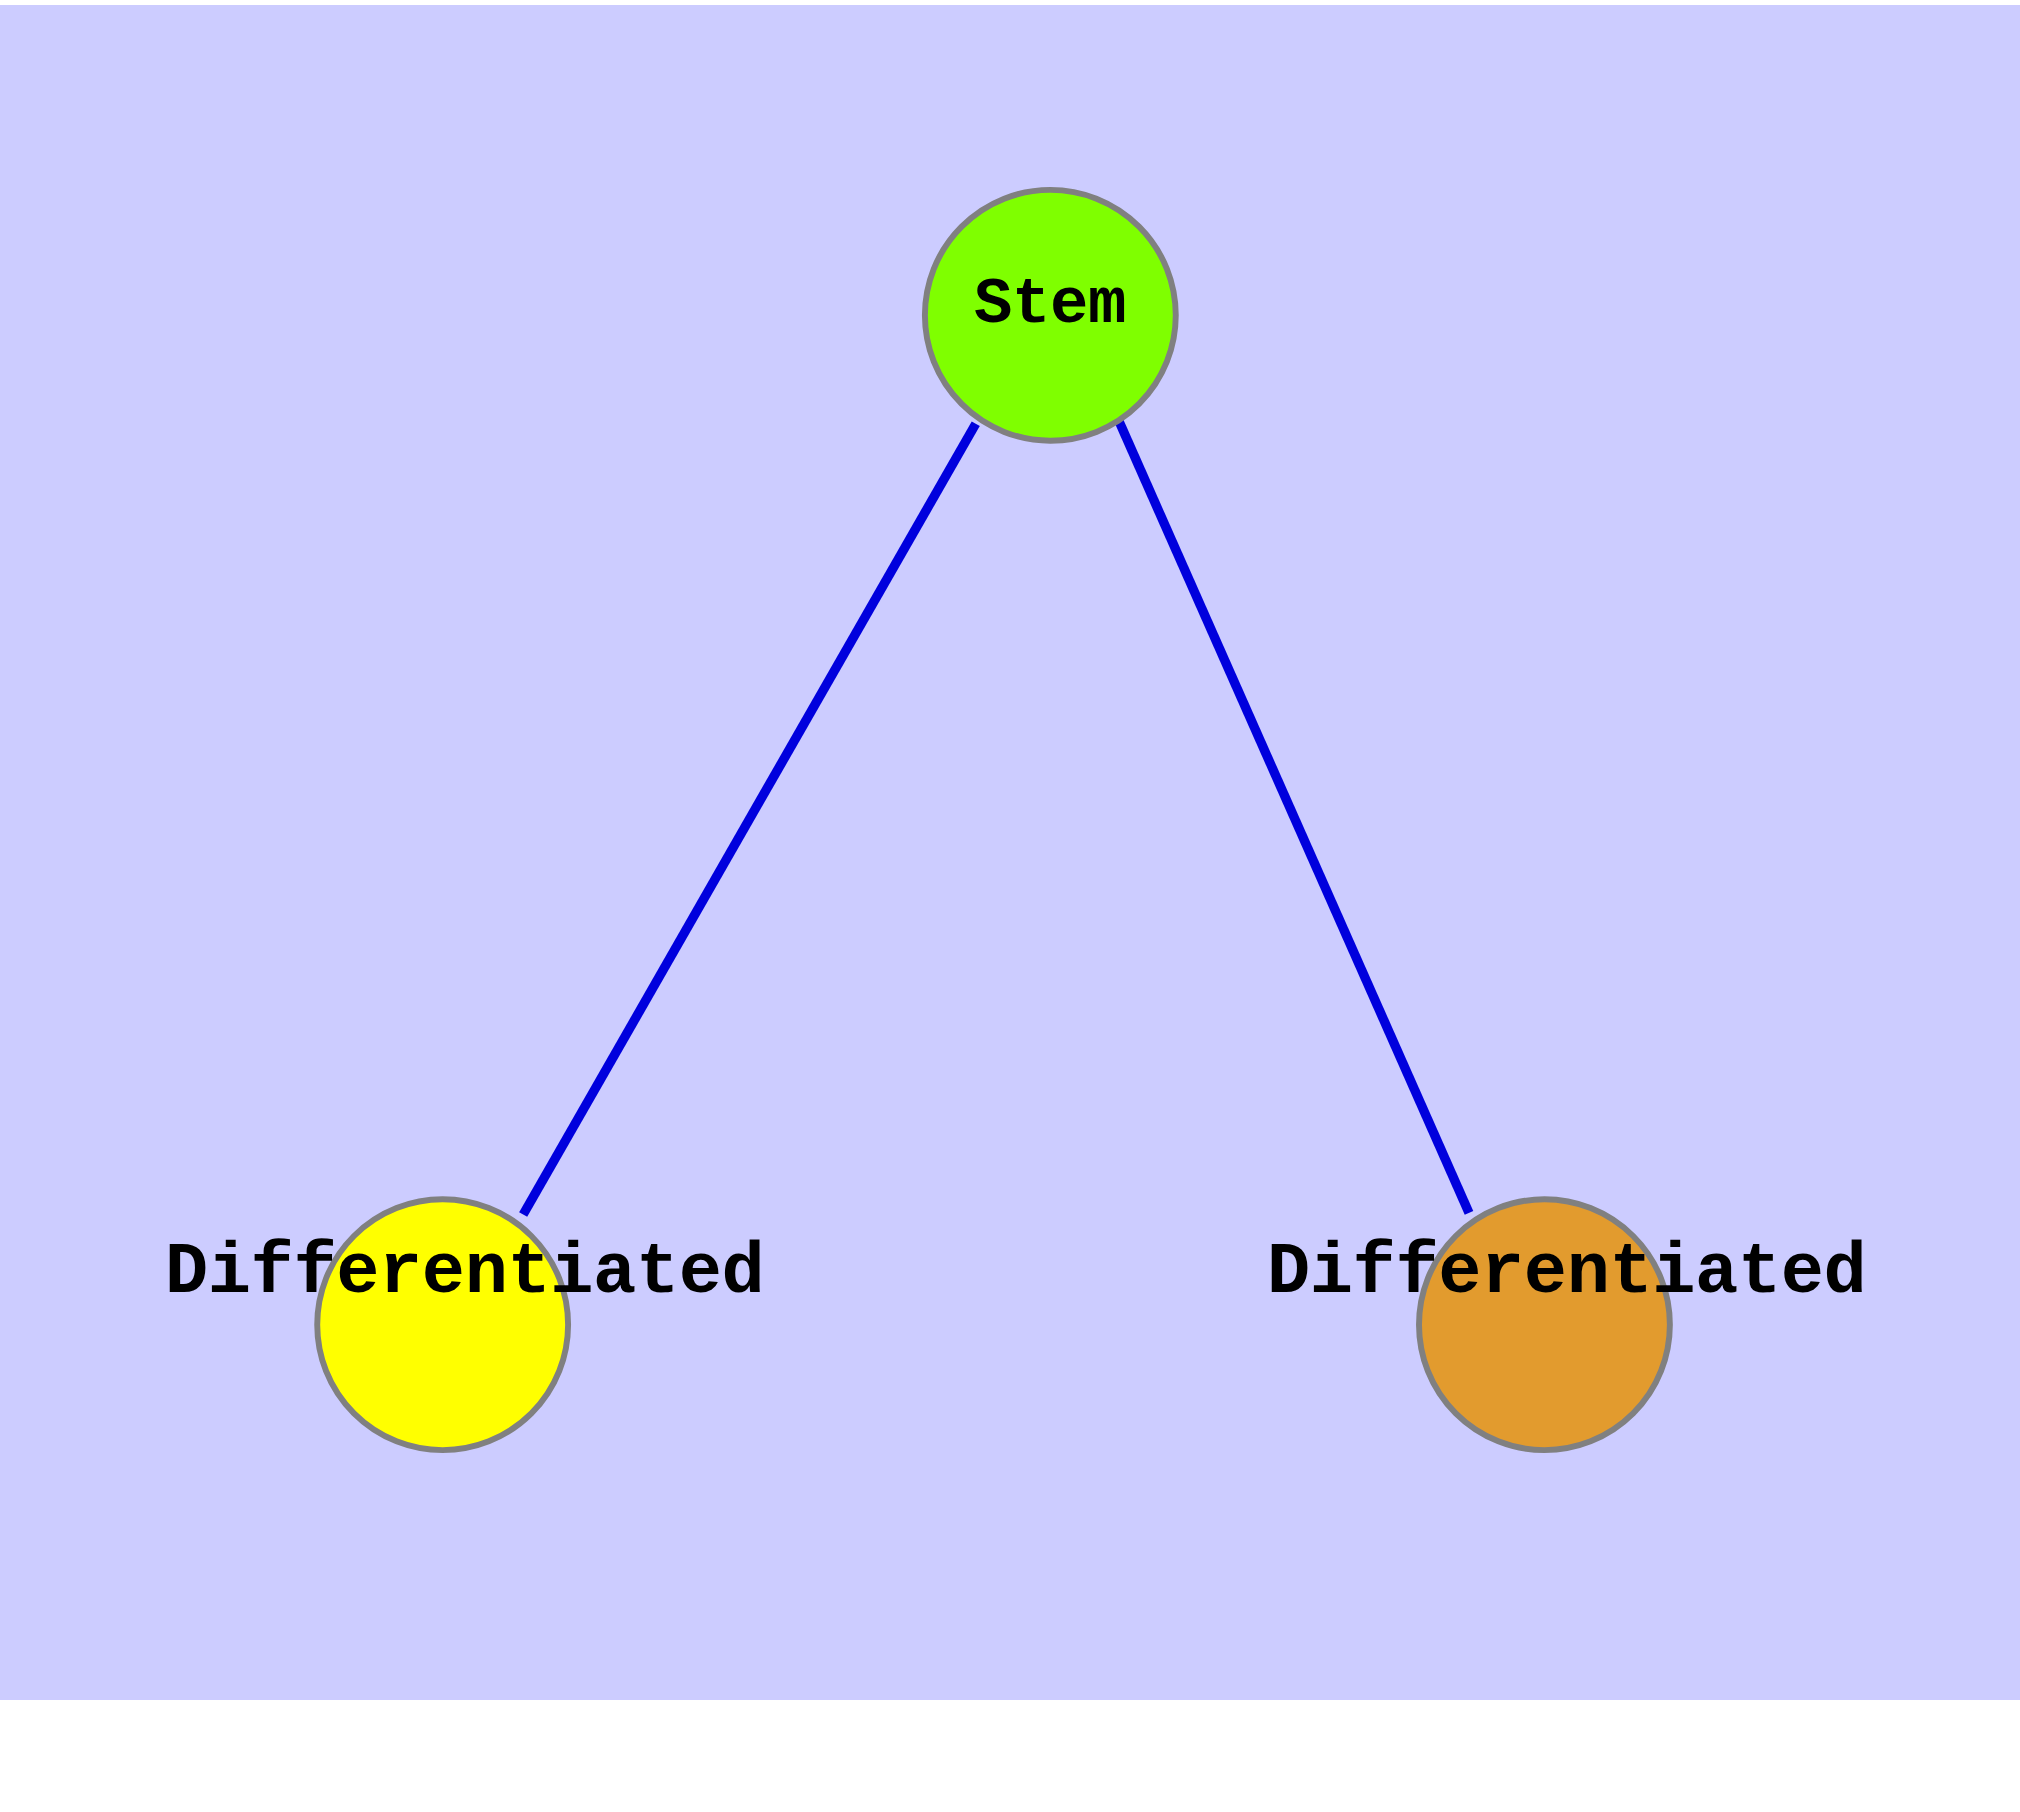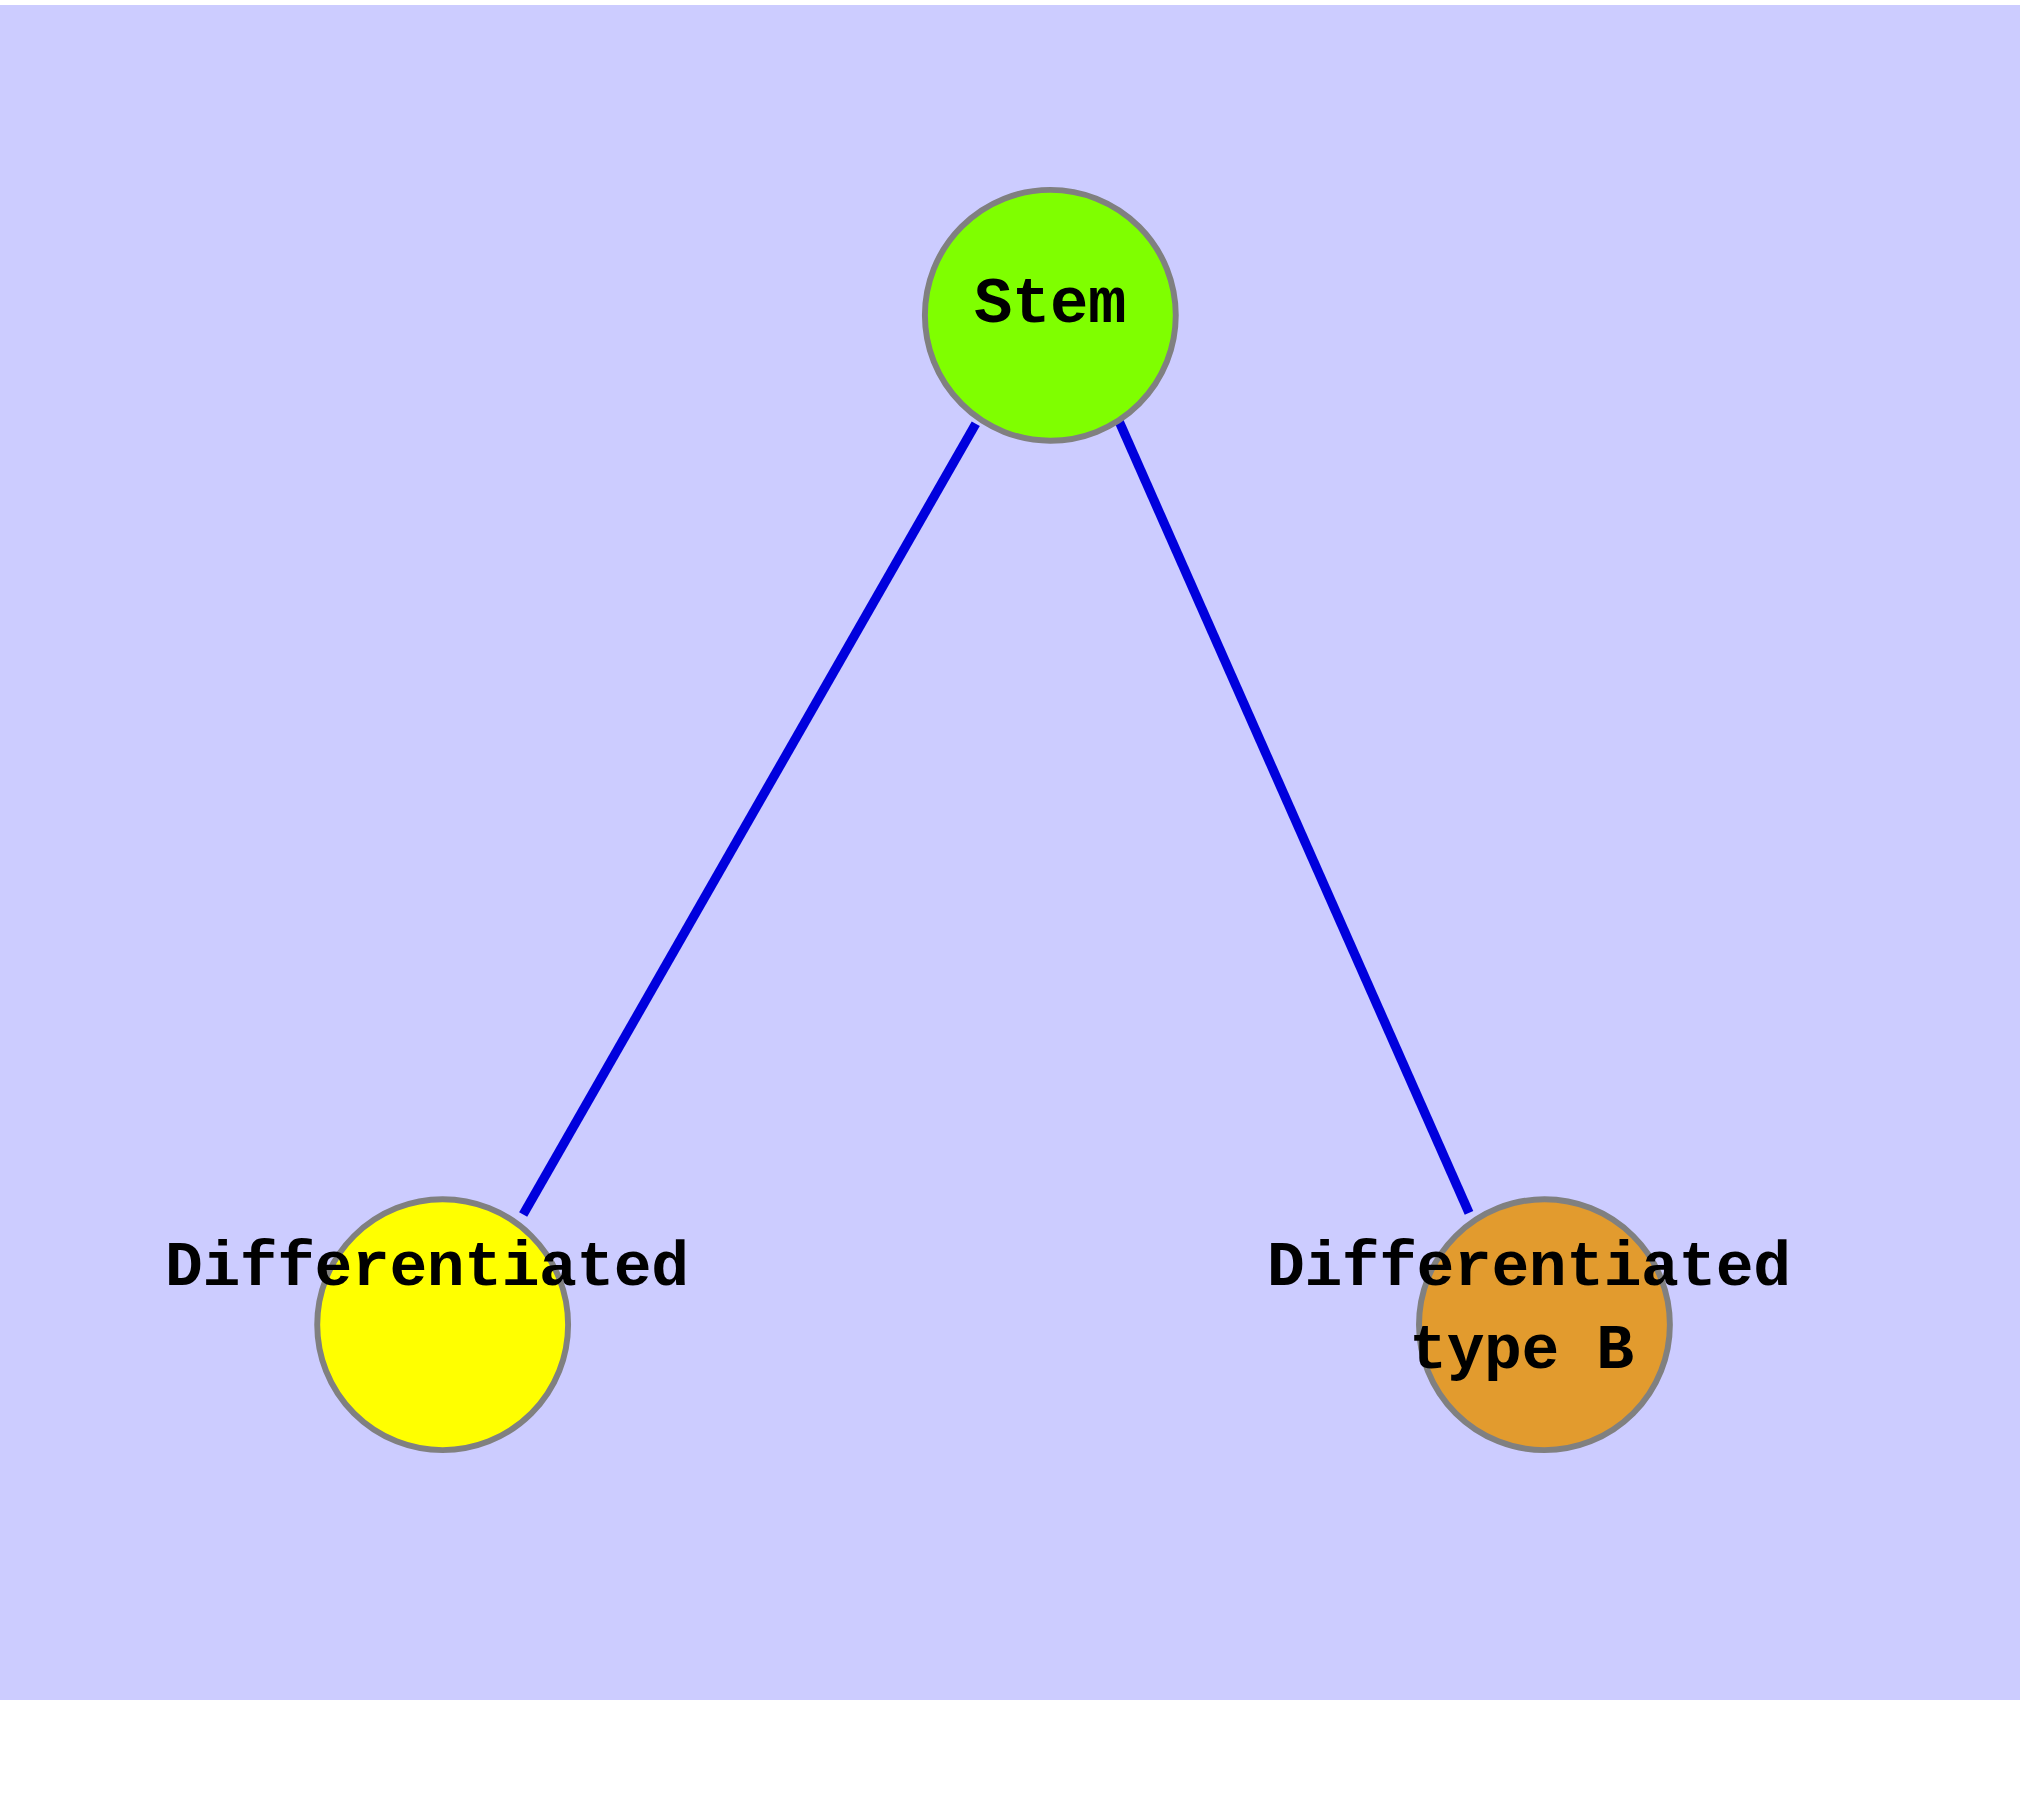--- a/index.html
+++ b/index.html
@@ -37,21 +37,21 @@
     color: #000000;
     line-height: 1.02;
     white-space: pre;
     letter-spacing: -0.4px;
     pointer-events: none;
   }
   .label-stem {
     font-size: 64px;
   }
   .label-leaf {
-    font-size: 63px;
+    font-size: 72px;
   }
 </style>
 </head>
 <body>
 
 <div id="canvas">
 
   <div id="bg-rect"></div>
 
   <svg id="graph-svg" viewBox="0 0 2384 2138">
@@ -64,16 +64,15 @@
       <circle cx="1822" cy="1563" r="148" fill="#e29b2e" stroke="#808080" stroke-width="7"></circle>
       <circle cx="1239" cy="372" r="148" fill="#7fff00" stroke="#808080" stroke-width="7"></circle>
     </g>
   </svg>
 
   <div class="node-label label-stem" style="left: 838px; top: 273px; width: 424px;">Stem</div>
 
   <div class="node-label label-leaf" style="left: 165px; top: 1237px; width: 509px;">Differentiated</div>
 
   <div class="node-label label-leaf" style="left: 1267px; top: 1237px; width: 509px;">Differentiated</div>
-  <div class="node-label label-leaf" style="left: 1267px; top: 1320px; width: 509px;">type B</div>
 
 </div>
 
 
 </body></html>

